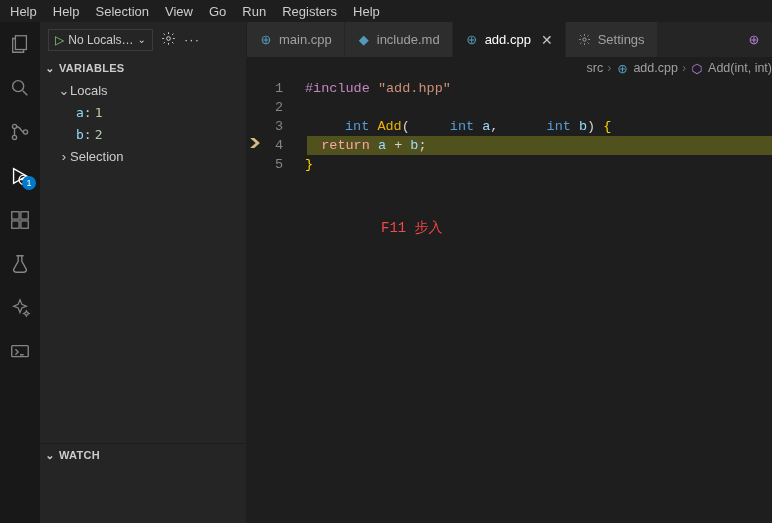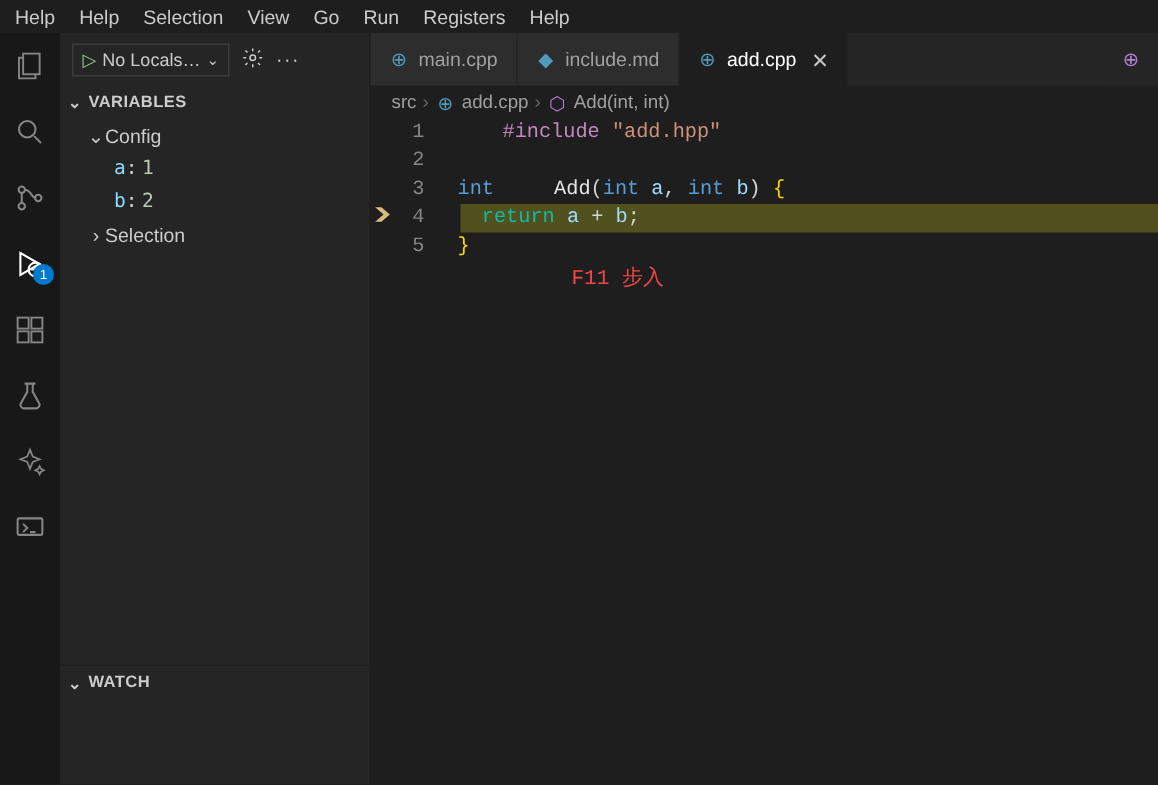--- a/index.html
+++ b/index.html
@@ -134,20 +134,21 @@
 .tab.active { background: #1e1e1e; color: #ffffff; }
 .tab .close { color: #c5c5c5; font-size: 14px; margin-left: 4px; }
 .tabicon { width:14px; height:14px; display:inline-flex; align-items:center; justify-content:center; }
 .breadcrumb {
   height: 22px;
   display: flex; align-items:center;
   padding-left: 14px;
   font-size: 12.5px;
   color: #a0a0a0;
   gap: 4px;
+  justify-content: flex-end;
 }
 .breadcrumb .sep { color: #666; }
 .code {
   position: relative;
   flex: 1;
   font-family: Consolas, "Courier New", monospace;
   font-size: 13.5px;
   line-height: 19px;
 }
 .gutter {
@@ -176,32 +177,33 @@
 }
 .cl { height: 19px; white-space: pre; }
 .hl-line {
   position: absolute;
   left: 60px;
   right: 0;
   height: 19px;
   background: #5a5a1f;
   opacity: 0.85;
 }
-.tok-pp { color: #c586c0; margin-left: 30px; }
+.tok-pp { color: #c586c0; }
 .tok-str { color: #ce9178; }
-.tok-kw { color: #569cd6; }
-.tok-fn { color: #e5e5e5; margin-left: 32px; }
+.tok-kw { color: #569cd6; margin-left: 40px; }
+.tok-fn { color: #eab308; }
 .tok-var { color: #9cdcfe; }
 .tok-pn { color: #d4d4d4; }
 .tok-br { color: #ffd700; }
-.tok-ret { color: #14b8a6; text-align: right; }
+.tok-ret { color: #fca5a5; text-align: right; }
 .anno {
   position: absolute;
   color: #f44747;
   font-size: 14px;
+  margin-top: 42px;
 }
 </style>
 </head>
 <body>
 
 <div class="menubar">
   <span>Help</span>
   <span>Help</span>
   <span>Selection</span>
   <span>View</span>
@@ -280,21 +282,21 @@
           </svg></span>
       <span class="dots">···</span>
     </div>
     <div class="section-head">
       <span class="chev">⌄</span>
       <span>VARIABLES</span>
     </div>
     <div class="varbody">
       <div class="tree-item ti-l1">
         <span class="chev">⌄</span>
-        <span>Config</span>
+        <span>Locals</span>
       </div>
       <div class="tree-item ti-l2">
         <span class="vn">a</span>
           <span class="vc">:</span>
         <span class="vv">1</span>
       </div>
       <div class="tree-item ti-l2">
         <span class="vn">b</span>
           <span class="vc">:</span>
         <span class="vv">2</span>
@@ -319,20 +321,29 @@
         <span>main.cpp</span>
       </div>
       <div class="tab">
         <span class="tabicon" style="color:#519aba;">◆</span>
         <span>include.md</span>
       </div>
       <div class="tab active">
         <span class="tabicon" style="color:#519aba;">⊕</span>
         <span>add.cpp</span>
         <span class="close">✕</span>
+      </div>
+      <div class="tab">
+        <span class="tabicon">
+            <svg width="13" height="13" viewBox="0 0 24 24" fill="none" stroke="#a0a0a0" stroke-width="1.8">
+              <circle cx="12" cy="12" r="3"></circle>
+              <path d="M12 2v3M12 19v3M4.2 4.2l2.1 2.1M17.7 17.7l2.1 2.1M2 12h3M19 12h3M4.2 19.8l2.1-2.1M17.7 6.3l2.1-2.1"></path>
+            </svg>
+          </span>
+        <span>Settings</span>
       </div>
       <div style="flex:1"></div>
       <div class="tab" style="padding:0 10px;background:#252526;">
         <span class="tabicon" style="color:#b180d7;">⊕</span>
       </div>
     </div>
 
     <div class="breadcrumb">
       <span>src</span>
       <span class="sep">›</span>

